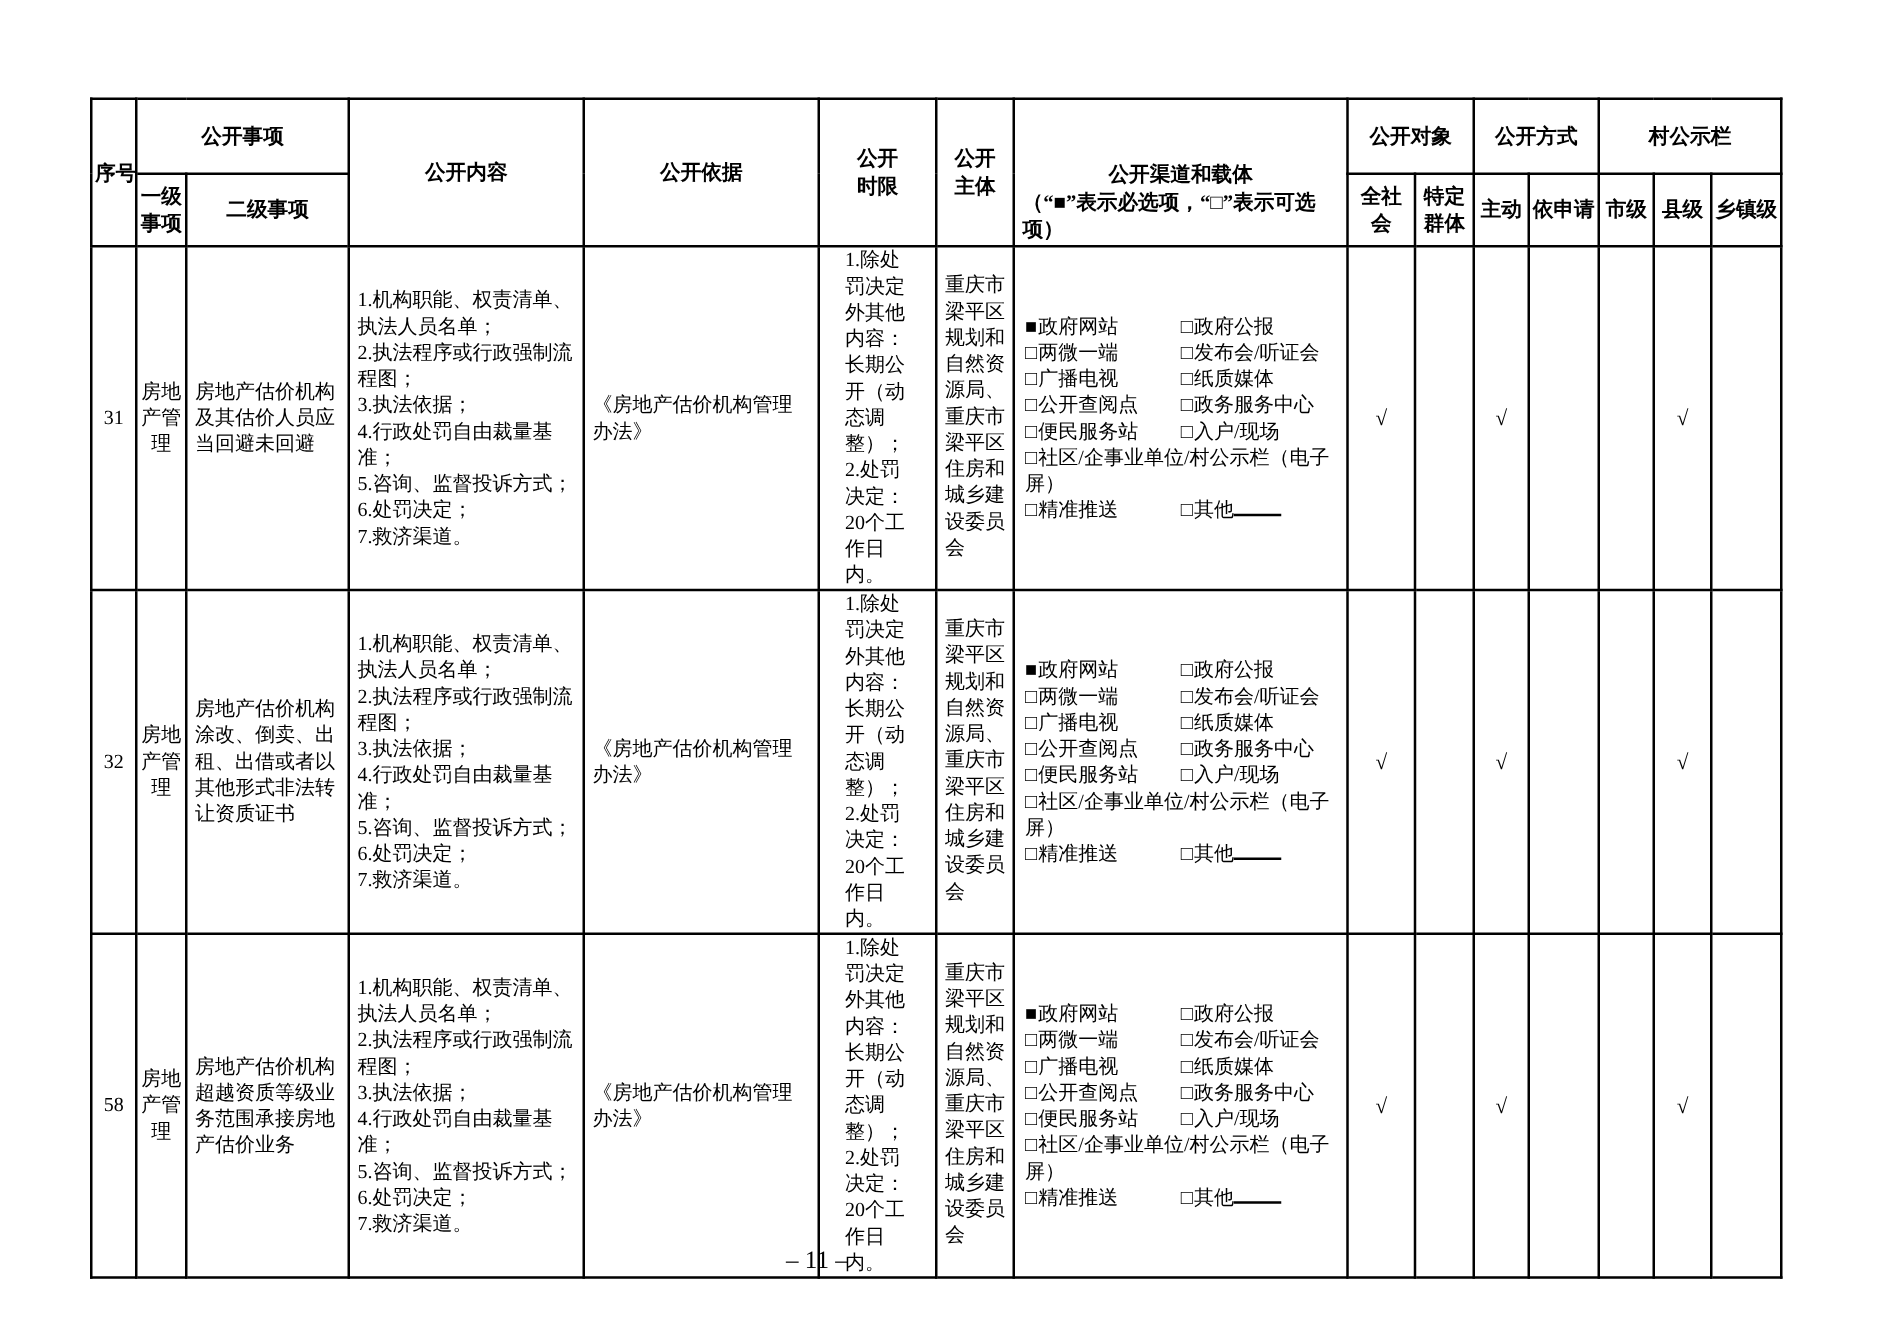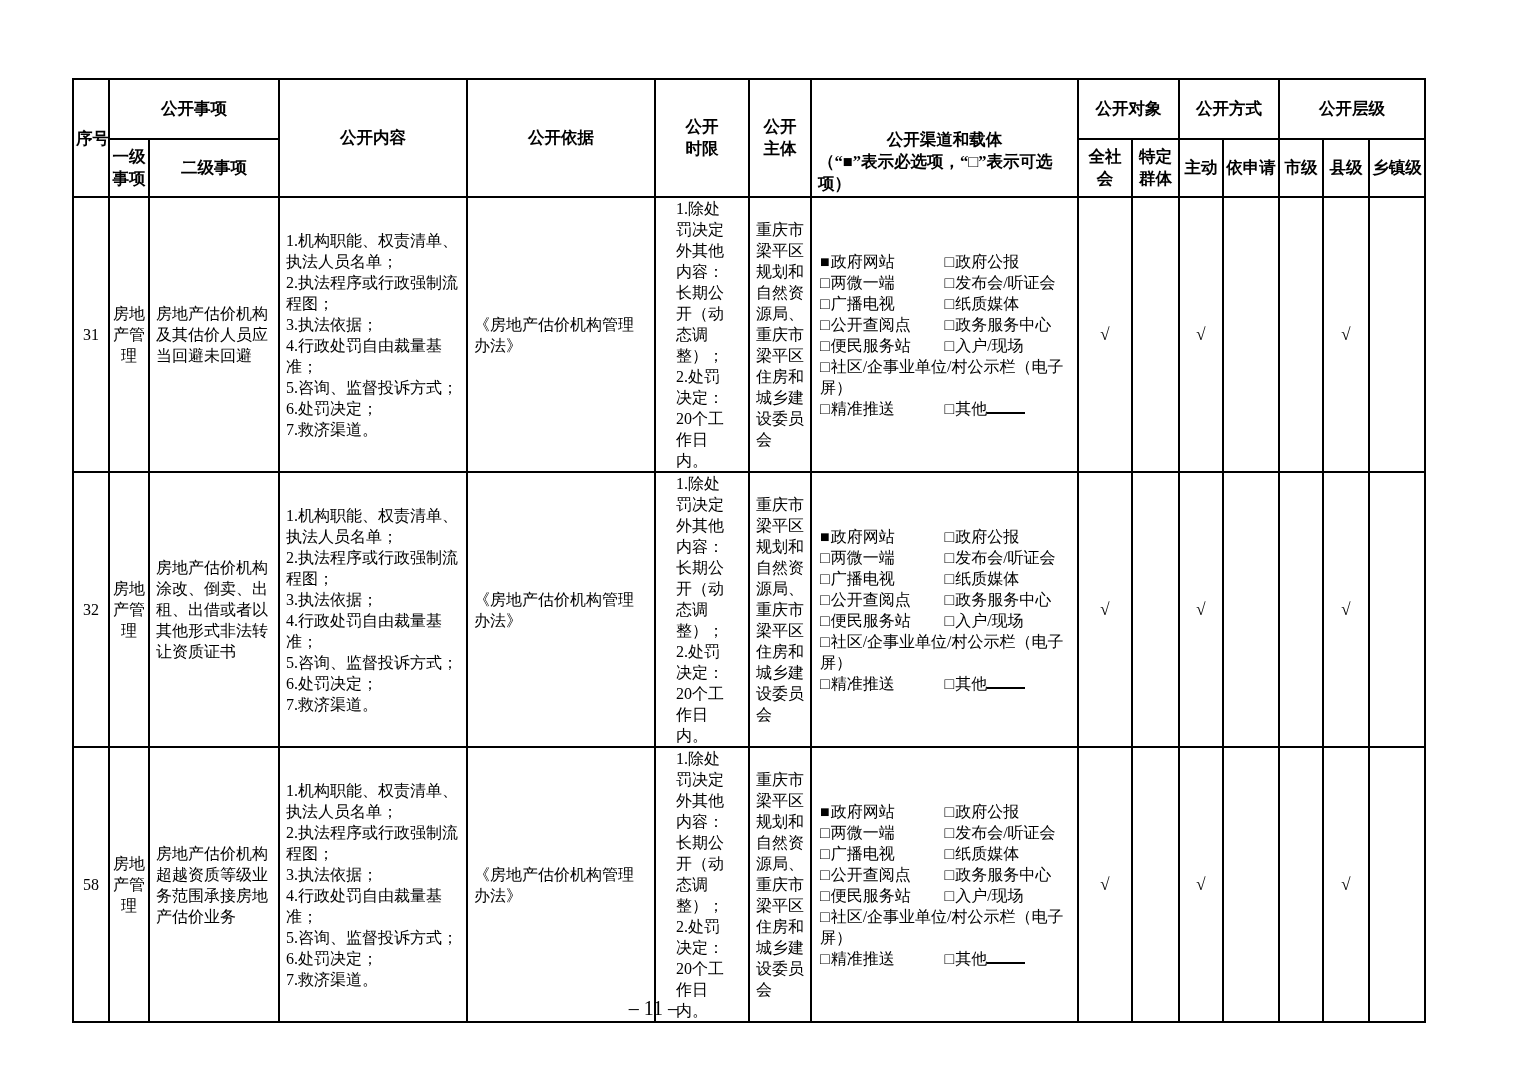--- a/index.html
+++ b/index.html
@@ -33,21 +33,21 @@
   tbody tr.r2, tbody tr.r3 { height: 235px; }
 
   tbody td { font-size: 16px; line-height: 21px; }
 
   .c-seq   { text-align: center; }
   .c-l1    { text-align: center; padding: 0 2px; margin-left: 40px; }
   .c-l2    { text-align: left; padding: 0 6px; }
   .c-content { text-align: left; padding: 0 6px; }
   .c-basis { text-align: left; padding: 0 6px; font-family: Liberation Serif, serif; }
   .c-time  { text-align: left; padding: 0 20px; }
-  .c-subject { text-align: center; padding: 0 6px; }
+  .c-subject { text-align: center; padding: 0 6px; font-family: Liberation Mono, monospace; }
   .pre { white-space: pre-line; }
 
   .w2 { display: inline-block; width: 2em; word-break: break-all; text-align: center; vertical-align: middle; }
   .w3 { display: inline-block; width: 3em; word-break: break-all; text-align: left; vertical-align: middle; }
 
   .ch-head { padding: 2px 6px; }
   .ch-head .ch-title { text-align: center; margin-top: 47px; }
   .ch-head .ch-note  { text-align: left; }
 
   .c-channels { padding: 2px 8px; }
@@ -102,21 +102,21 @@
         <th rowspan="2">公开内容</th>
         <th rowspan="2">公开依据</th>
         <th rowspan="2"><span class="w2">公开时限</span></th>
         <th rowspan="2"><span class="w2">公开主体</span></th>
         <th rowspan="2" class="ch-head">
           <div class="ch-title">公开渠道和载体</div>
           <div class="ch-note">（“■”表示必选项，“□”表示可选项）</div>
         </th>
         <th colspan="2">公开对象</th>
         <th colspan="2">公开方式</th>
-        <th colspan="3">公开层级</th>
+        <th colspan="3">村公示栏</th>
       </tr>
       <tr class="h2">
         <th><span class="w2">一级事项</span></th>
         <th>二级事项</th>
         <th><span class="w2">全社会</span></th>
         <th><span class="w2">特定群体</span></th>
         <th>主动</th>
         <th>依申请</th>
         <th>市级</th>
         <th>县级</th>

